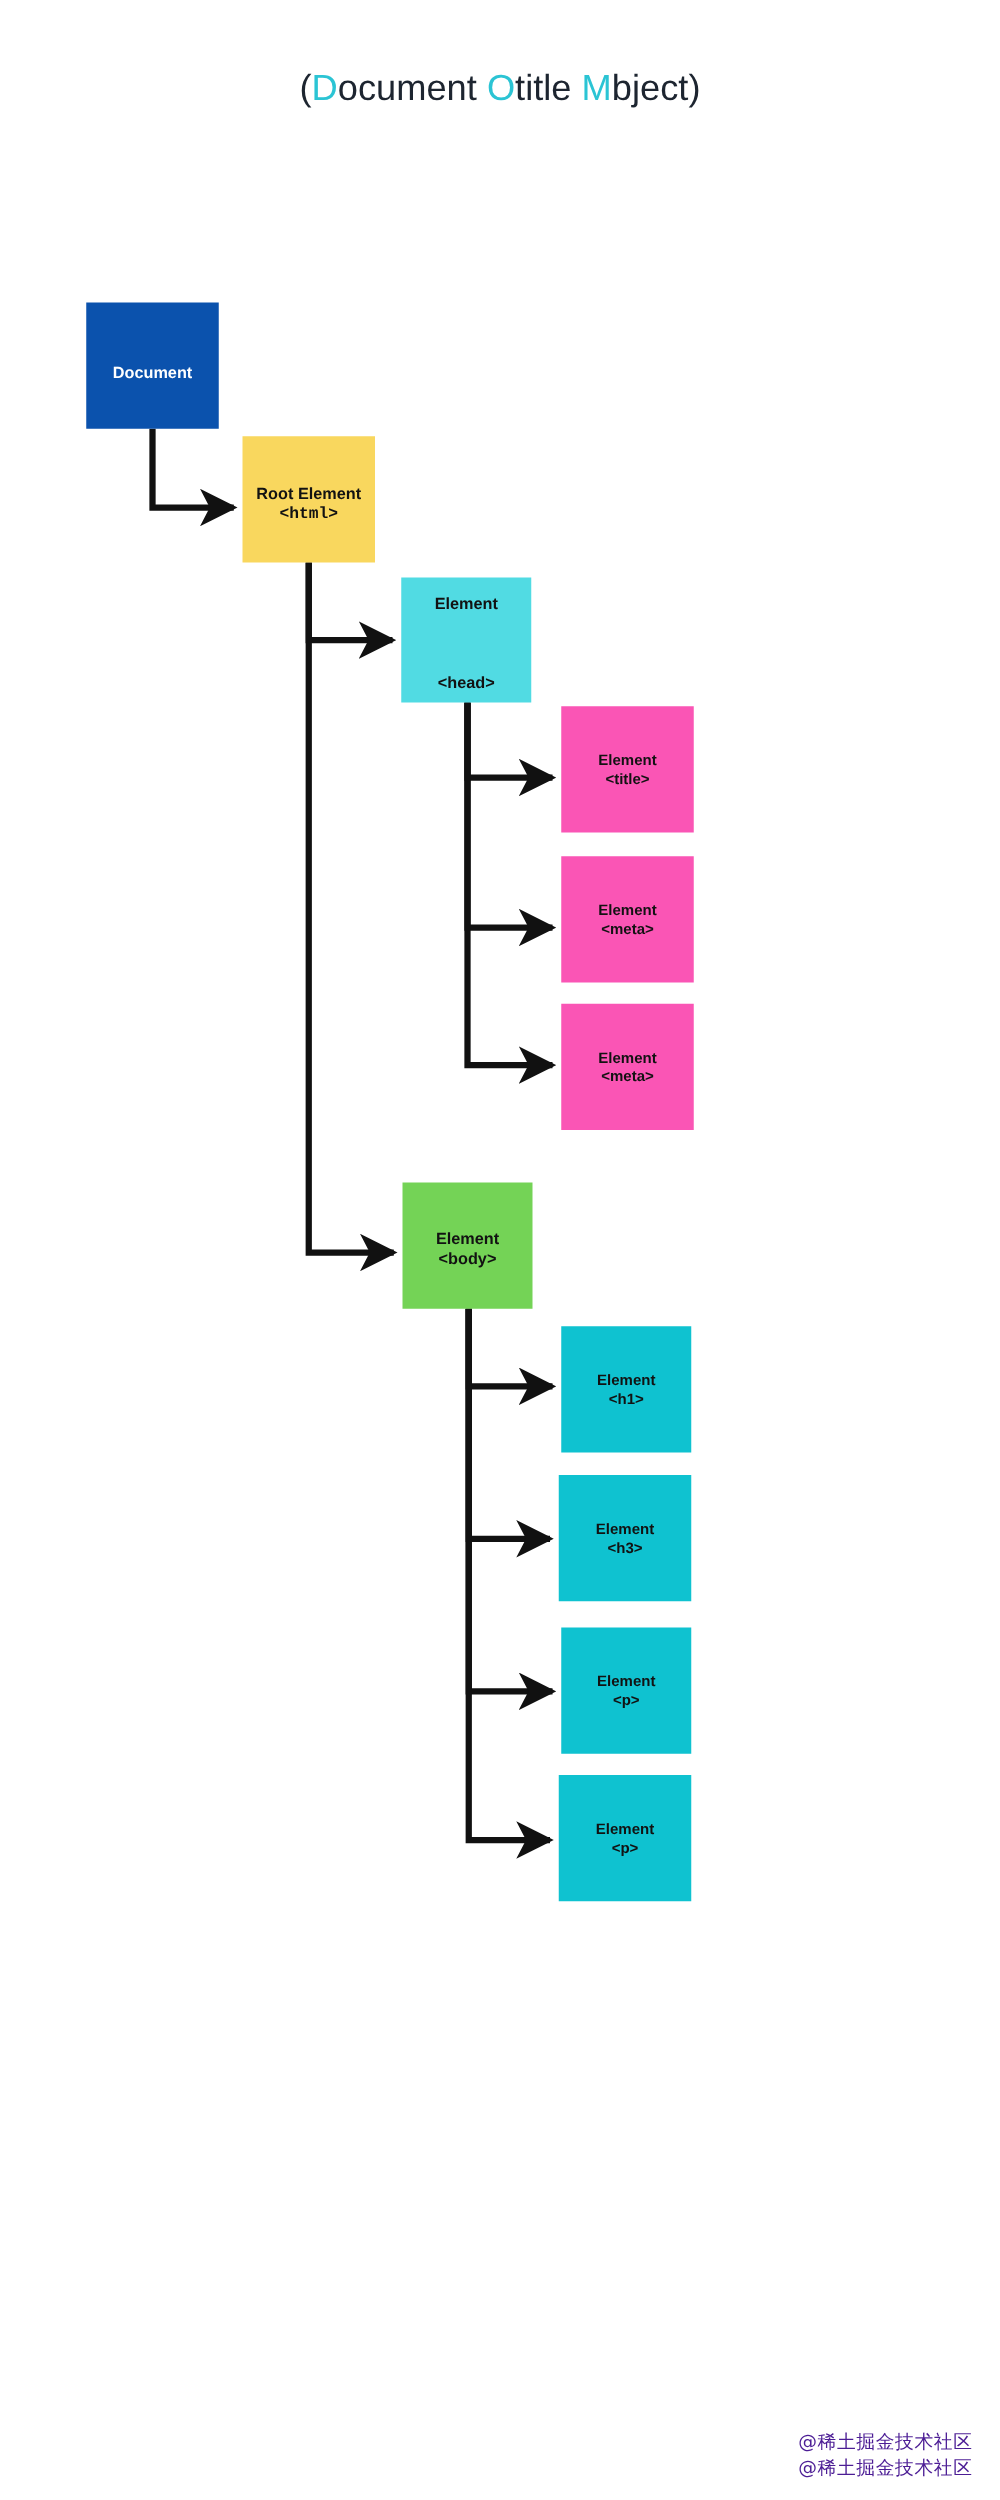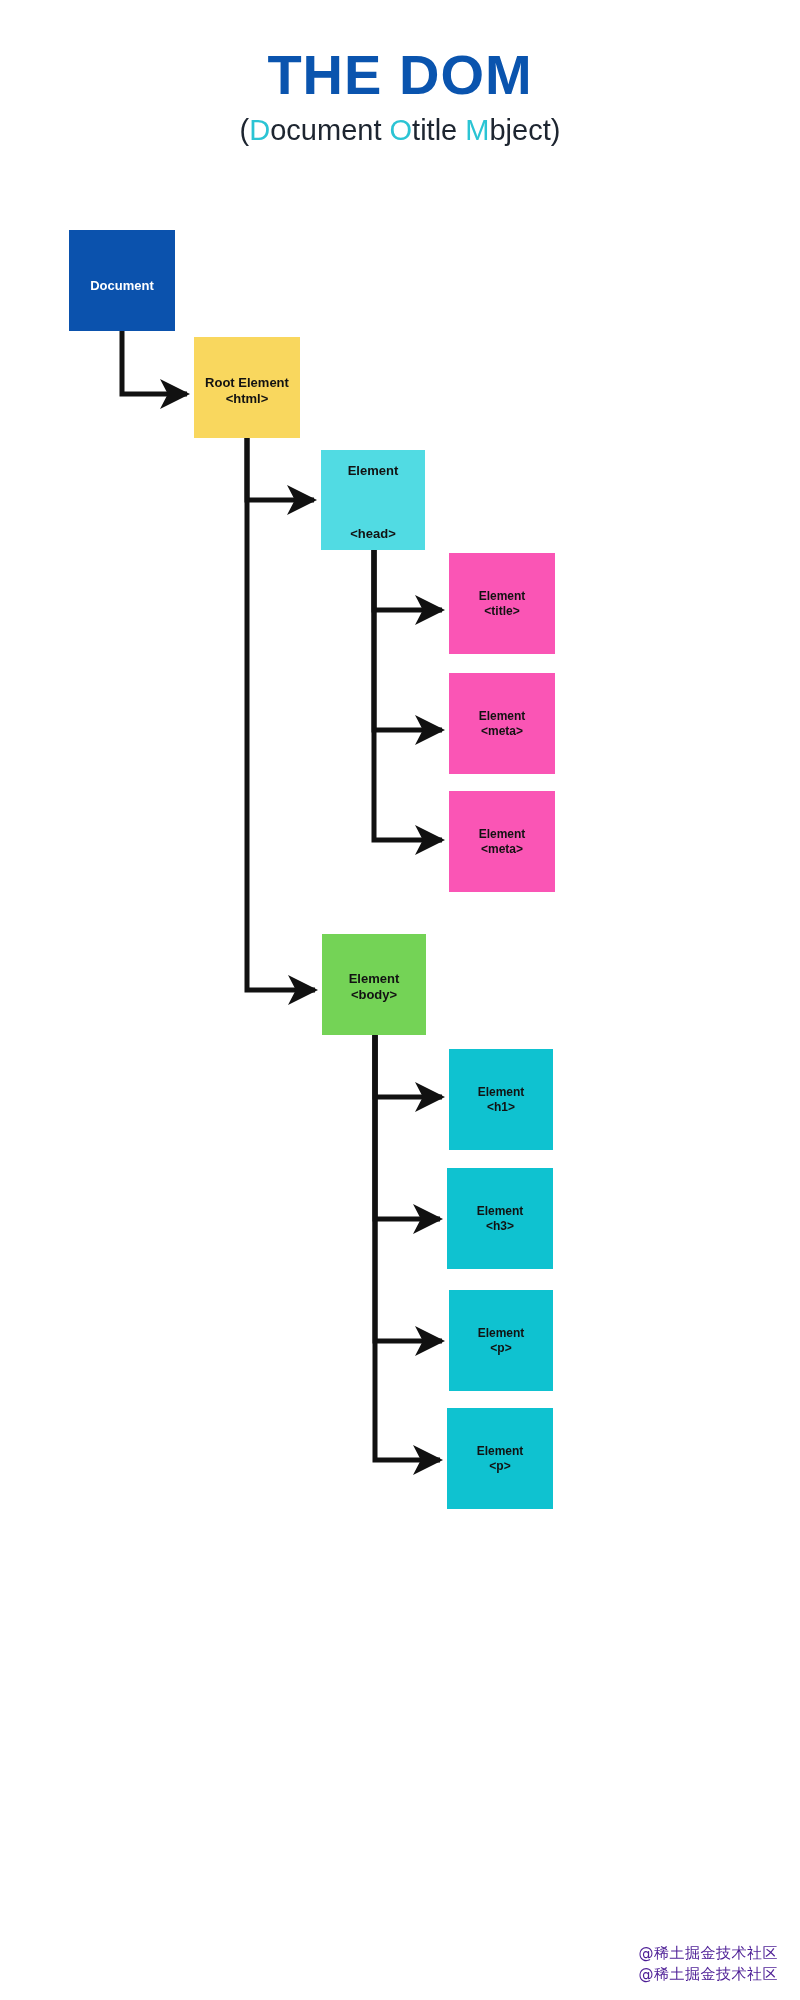--- a/index.html
+++ b/index.html
@@ -38,21 +38,21 @@
     font-weight: 400;
     color: #1d2530;
     line-height: 1.2;
   }
   .subtitle .cap { color: #2bc4d4; font-weight: 500; }
 
   
   .canvas {
     position: absolute;
     left: 0;
-    top: 0;
+    top: 12px;
     width: 800px;
     height: 1757px;
   }
 
   
   .node {
     position: absolute;
     display: flex;
     flex-direction: column;
     align-items: center;
@@ -68,21 +68,21 @@
     left: 69px; top: 230px; width: 106px; height: 101px;
     background: #0b52ad; color: #ffffff; font-size: 13px;
   }
   .n-document .l1 { position: relative; top: 5px; }
 
   .n-html {
     left: 194px; top: 337px; width: 106px; height: 101px;
     background: #f9d75e; color: #121212; font-size: 13px;
   }
   .n-html .l1 { position: relative; top: 3px; }
-  .n-html .l2 { position: relative; top: 3px; }
+  .n-html .l2 { position: relative; top: 3px; font-family: Liberation Mono, monospace; }
 
   .n-head {
     left: 321px; top: 450px; width: 104px; height: 100px;
     background: #51dbe3; color: #121212; font-size: 13px;
   }
   .n-head .l1 { position: relative; top: 2px; }
   .n-head .l2 { position: relative; top: 2px; margin-top: 47px; }
 
   .n-title {
     left: 449px; top: 553px; width: 106px; height: 101px;
@@ -142,21 +142,20 @@
     letter-spacing: 0.5px;
   }
   .watermark div { white-space: nowrap; }
 </style>
 </head>
 <body>
 
 <div id="page">
 
   <div class="header">
-    <div class="title">THE DOM</div>
     <div class="subtitle">
       <span class="plain">(</span><span class="cap">D</span><span class="plain">ocument </span><span class="cap">O</span><span class="plain">title </span><span class="cap">M</span><span class="plain">bject)</span>
     </div>
   </div>
 
   <div class="canvas">
 
     <svg class="links" viewBox="0 0 800 2000" width="800" height="2000">
       <defs>
         <marker id="ah" viewBox="0 0 10 10" refX="9" refY="5" markerWidth="6" markerHeight="6" orient="auto-start-reverse">

